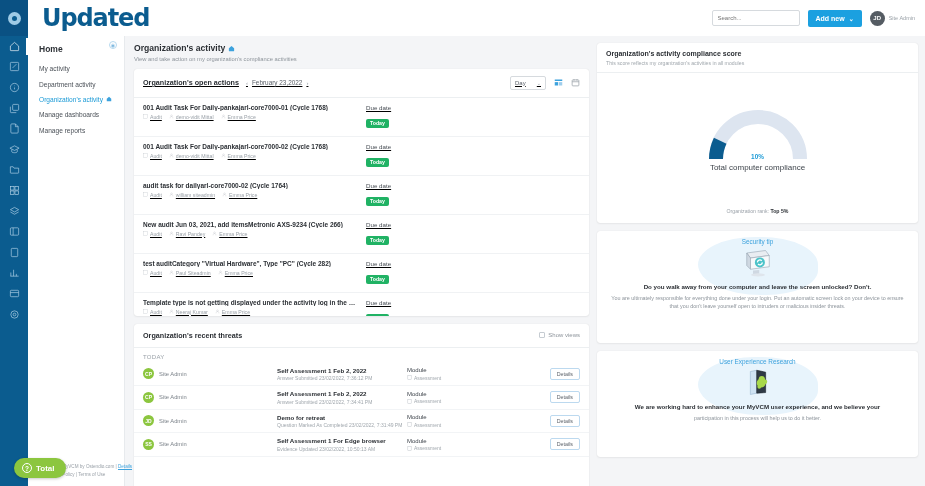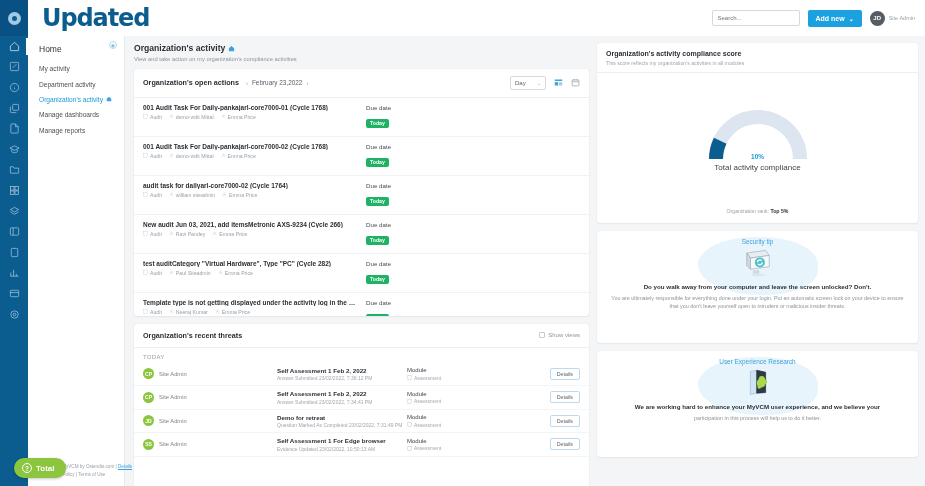--- a/index.html
+++ b/index.html
@@ -59,21 +59,21 @@
     width: 15px; height: 15px; border-radius: 50%; background: #555c63; color: #fff;
     font-size: 6px; display: flex; align-items: center; justify-content: center; font-weight: bold;
   }
   #user-name { font-size: 5.5px; color: #9aa1a8; }
 
   
   #left-nav {
     position: absolute; left: 28px; top: 36px; width: 97px; bottom: 0;
     background: #ffffff; border-right: 1px solid #e7eaed; padding: 8px 0 0 0; z-index: 10;
   }
-  #left-nav .nav-title { font-size: 8.5px; font-weight: normal; color: #2e3237; padding: 0 0 7px 11px; }
+  #left-nav .nav-title { font-size: 8.5px; font-weight: bold; color: #2e3237; padding: 0 0 7px 11px; }
   #nav-collapse-icon {
     position: absolute; right: 7px; top: 5px; width: 8px; height: 8px; border-radius: 50%;
     border: 1px solid #b7d9ef; color: #7fb9e0; font-size: 5px;
     display: flex; align-items: center; justify-content: center; cursor: pointer;
   }
   .nav-item {
     font-size: 6.6px; color: #4b5158; padding: 4.2px 0 4.2px 11px; cursor: pointer;
     display: flex; align-items: center; gap: 3px;
   }
   .nav-item.active { color: #1b9ad6; }
@@ -84,21 +84,21 @@
     padding: 7px 7px 0 9px; display: flex; gap: 8px; overflow: hidden; }
   #main-col { width: 455px; flex: none; }
   #side-col { flex: 1; min-width: 0; }
 
   .page-title { font-size: 8.6px; font-weight: bold; color: #2b2f34; display: flex; align-items: center; gap: 3px; }
   .page-sub { font-size: 5.8px; color: #8d949b; margin-top: 2.5px; margin-bottom: 7px; }
 
   .card { background: #fff; border-radius: 3px; box-shadow: 0 0 1px rgba(0,0,0,.13), 0 1px 2px rgba(0,0,0,.05); }
 
   
-  #open-actions-card { height: 247px; display: flex; flex-direction: column; }
+  #open-actions-card { height: 247px; display: flex; flex-direction: column; text-decoration: underline; }
   .card-head { display: flex; align-items: center; padding: 7px 9px; border-bottom: 1px solid #eceff1; }
   .card-head h3 { font-size: 7.2px; font-weight: bold; color: #2b2f34; }
   .date-nav { display: flex; align-items: center; gap: 4px; margin-left: 7px; font-size: 6.4px; color: #5b6169; }
   .date-nav .arrow { color: #9aa1a8; cursor: pointer; font-size: 6px; }
   .head-tools { margin-left: auto; display: flex; align-items: center; gap: 7px; }
   #day-select {
     width: 36px; height: 14px; border: 1px solid #d6dade; border-radius: 2px; background: #fff;
     font-size: 6px; color: #5b6169; display: flex; align-items: center; padding: 0 4px; cursor: pointer;
   }
   #day-select .caret { margin-left: auto; color: #9aa1a8; font-size: 5px; }
@@ -629,21 +629,21 @@
         <p>This score reflects my organization's activities in all modules</p>
       </div>
       <div class="gauge-wrap">
         <div class="gauge">
           <svg viewBox="0 0 100 52">
             <path d="M8 50 A42 42 0 0 1 92 50" fill="none" stroke="#dde5f0" stroke-width="14"></path>
             <path d="M8 50 A42 42 0 0 1 12.2 31.7" fill="none" stroke="#0b5c8f" stroke-width="14"></path>
           </svg>
           <div class="gauge-pct">10%</div>
         </div>
-        <div class="gauge-label">Total activity compliance</div>
+        <div class="gauge-label">Total computer compliance</div>
       </div>
       <div class="org-rank">
         <span>Organization rank:</span>
         <b>Top 5%</b>
       </div>
     </div>
 
     <div class="card promo-card" id="security-card">
       <div class="promo-blob"></div>
       <div class="promo-inner">

